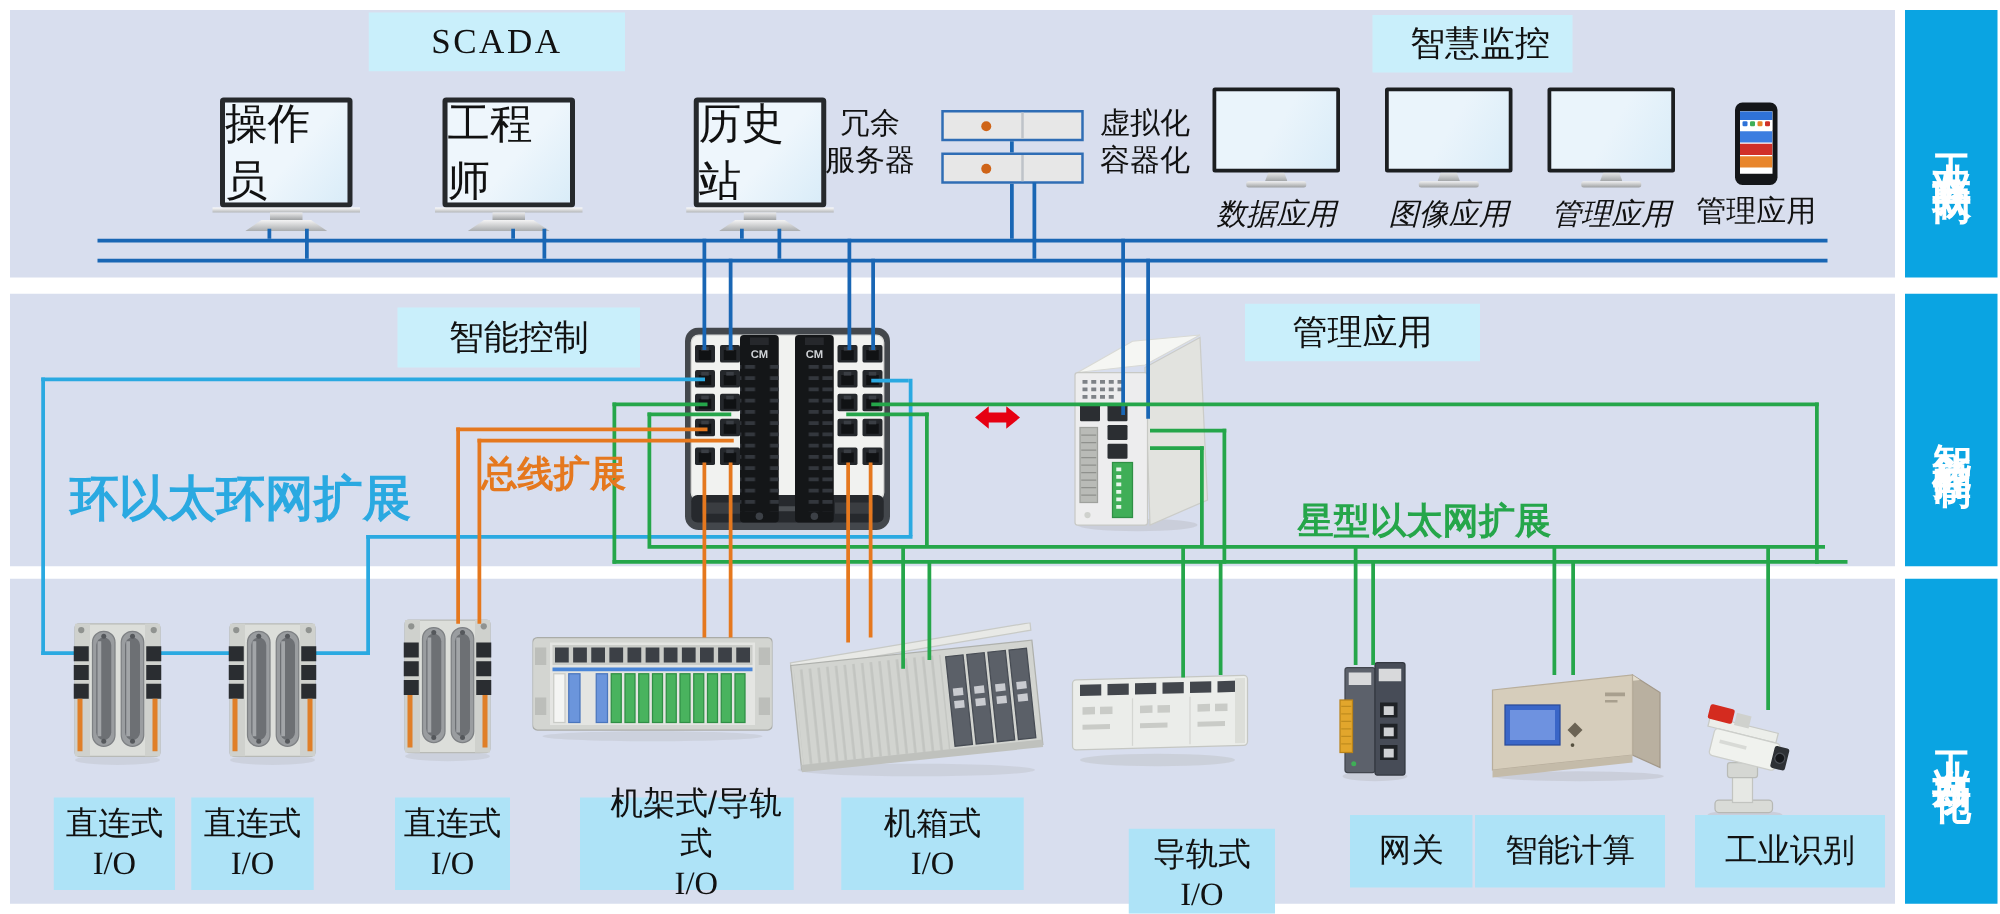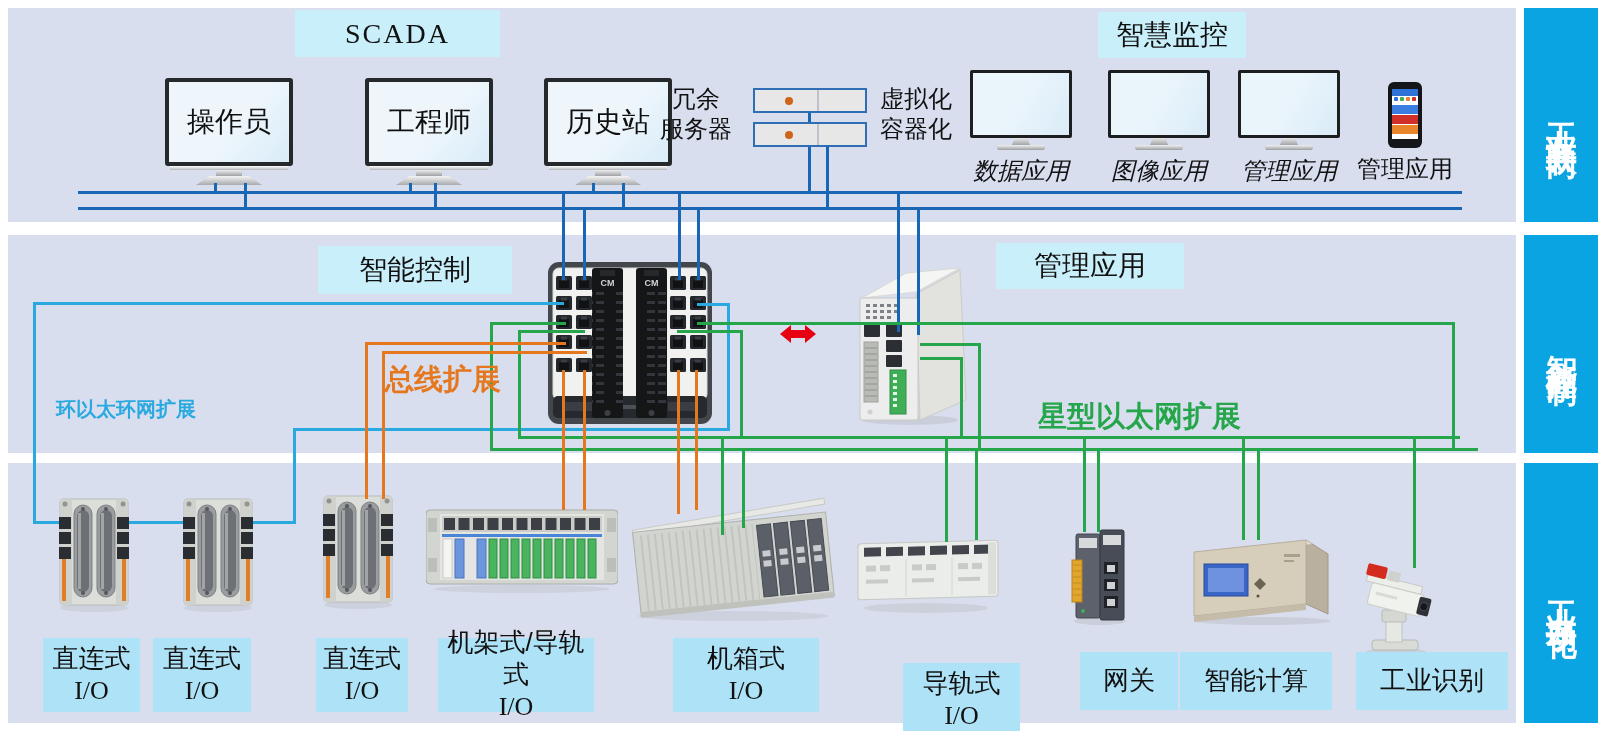--- a/index.html
+++ b/index.html
@@ -17,23 +17,23 @@
     font-size:28px;color:#111;z-index:4;}
   .serif{font-family:"Liberation Serif","DejaVu Serif",serif;}
   
   .hl,.vl{position:absolute;z-index:3;}
   .hl{height:3px;} .vl{width:3px;}
   .c-blue{background:var(--line_blue);} .c-cyan{background:var(--line_cyan);}
   .c-green{background:var(--line_green);} .c-orange{background:var(--line_orange);}
   .under{z-index:1;}
   
   .crt{position:absolute;top:78px;width:118px;display:flex;flex-direction:column;align-items:center;z-index:2;}
-  .crt-screen{box-sizing:border-box;width:128px;height:88px;border:4px solid #26292c;border-radius:3px;
+  .crt-screen{box-sizing:border-box;width:106px;height:88px;border:4px solid #26292c;border-radius:3px;
     background:linear-gradient(130deg,#eef6fc 55%,var(--screen));display:flex;align-items:center;justify-content:center;
-    font-size:28px;color:#111;}
+    font-size:34px;color:#111;}
   .crt-chin{width:118px;height:4px;background:linear-gradient(#fdfdfd,#b4b7b9);}
   .crt-neck{width:26px;height:6px;background:linear-gradient(#ececed,#9fa2a4);}
   .crt-base{width:66px;height:9px;background:linear-gradient(#f4f4f4,#a8abad);clip-path:polygon(20% 0,80% 0,100% 100%,0 100%);}
   
   .lcd{position:absolute;top:70px;width:102px;display:flex;flex-direction:column;align-items:center;z-index:2;font-style:italic;}
   .lcd-screen{box-sizing:border-box;width:102px;height:68px;border:3px solid #1c1e20;border-radius:2px;
     background:linear-gradient(120deg,#eaf4fb 50%,var(--screen));}
   .lcd-neck{width:18px;height:7px;background:linear-gradient(#e6e7e8,#a2a5a7);clip-path:polygon(15% 0,85% 0,100% 100%,0 100%);}
   .lcd-base{width:48px;height:5px;border-radius:2px;background:linear-gradient(#f0f0f0,#9da0a2);}
   .lcd-label{margin-top:5px;font-size:24px;color:#111;white-space:nowrap;}
@@ -71,25 +71,25 @@
       <span>工业互联网</span>
     </div>
   <div class="side-box" style="top:235px;height:218px;">
       <span>智能控制</span>
     </div>
   <div class="side-box" style="top:463px;height:260px;">
       <span>工业自动化</span>
     </div>
 
   <div class="cyanbox serif" style="left:295px;top:10px;width:205px;height:47px;letter-spacing:2px;">SCADA</div>
-  <div class="cyanbox" style="left:1098px;top:12px;width:148px;height:46px;">智慧监控</div>
+  <div class="cyanbox" style="left:1098px;top:12px;width:148px;height:46px;padding-left:12px;">智慧监控</div>
   <div class="cyanbox" style="left:318px;top:246px;width:194px;height:48px;">智能控制</div>
   <div class="cyanbox" style="left:996px;top:243px;width:188px;height:46px;">管理应用</div>
 
-  <div class="netlabel" style="left:56px;top:396px;font-size:20px;color:var(--line_cyan);">环以太环网扩展</div>
+  <div class="netlabel" style="left:56px;top:372px;font-size:39px;color:var(--line_cyan);">环以太环网扩展</div>
   <div class="netlabel" style="left:385px;top:360px;font-size:29px;color:var(--line_orange);">总线扩展</div>
   <div class="netlabel" style="left:1038px;top:397px;font-size:29px;color:var(--line_green);">星型以太网扩展</div>
 
   <i class="hl c-blue" style="left:78px;top:191px;width:1384px;"></i>
   <i class="hl c-blue" style="left:78px;top:207px;width:1384px;"></i>
 
   <i class="vl c-blue" style="left:214px;top:183px;height:8px;"></i>
   <i class="vl c-blue" style="left:244px;top:183px;height:24px;"></i>
   <i class="vl c-blue" style="left:409px;top:183px;height:8px;"></i>
   <i class="vl c-blue" style="left:434px;top:183px;height:24px;"></i>
@@ -149,21 +149,21 @@
   <i class="vl c-orange" style="left:695px;top:370px;height:140px;"></i>
 
   <div class="crt" style="left:170px;">
     <div class="crt-screen">
         <span>操作员</span>
       </div>
     <div class="crt-chin"></div>
     <div class="crt-neck"></div>
     <div class="crt-base"></div>
   </div>
-  <div class="crt" style="left:370px;">
+  <div class="crt" style="left:348px;">
     <div class="crt-screen">
         <span>工程师</span>
       </div>
     <div class="crt-chin"></div>
     <div class="crt-neck"></div>
     <div class="crt-base"></div>
   </div>
   <div class="crt" style="left:549px;">
     <div class="crt-screen">
         <span>历史站</span>
@@ -613,21 +613,21 @@
     <div class="serif">I/O</div>
   </div>
   <div class="dev-label" style="left:153px;top:638px;width:98px;height:74px;">
     <div>直连式</div>
     <div class="serif">I/O</div>
   </div>
   <div class="dev-label" style="left:316px;top:638px;width:92px;height:74px;">
     <div>直连式</div>
     <div class="serif">I/O</div>
   </div>
-  <div class="dev-label" style="left:438px;top:638px;width:156px;height:74px;">
+  <div class="dev-label" style="left:464px;top:638px;width:156px;height:74px;padding-left:15px;">
     <div>机架式/导轨式</div>
     <div class="serif">I/O</div>
   </div>
   <div class="dev-label" style="left:673px;top:638px;width:146px;height:74px;">
     <div>机箱式</div>
     <div class="serif">I/O</div>
   </div>
   <div class="dev-label" style="left:903px;top:663px;width:117px;height:73px;">
     <div>导轨式</div>
     <div class="serif">I/O</div>

